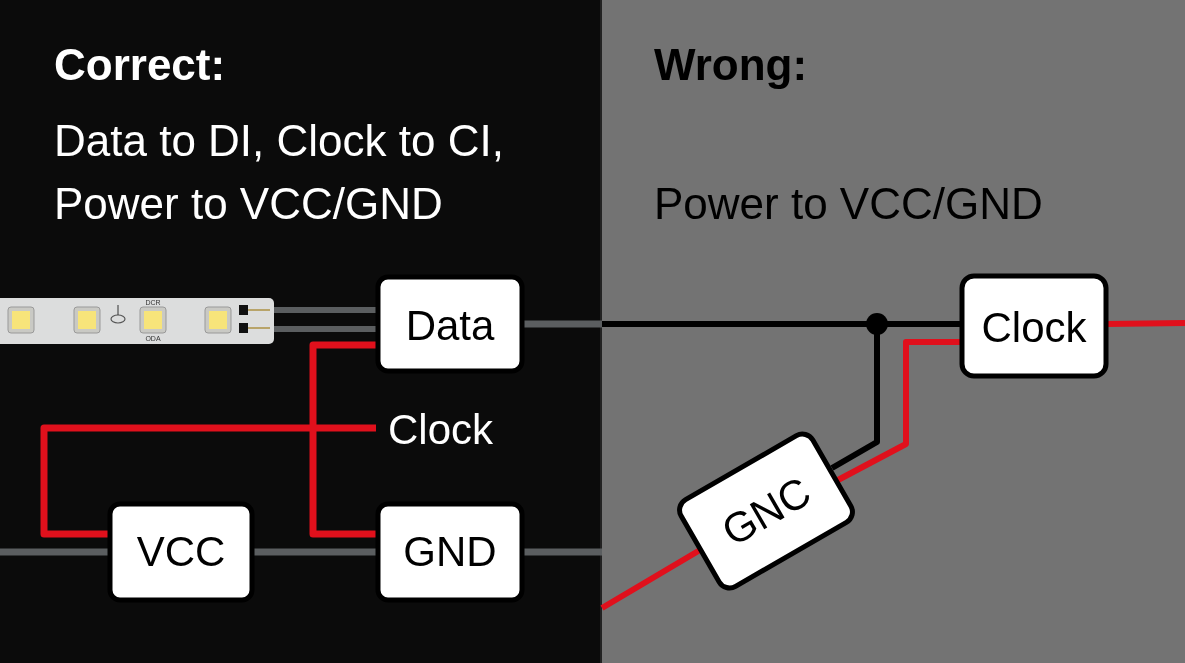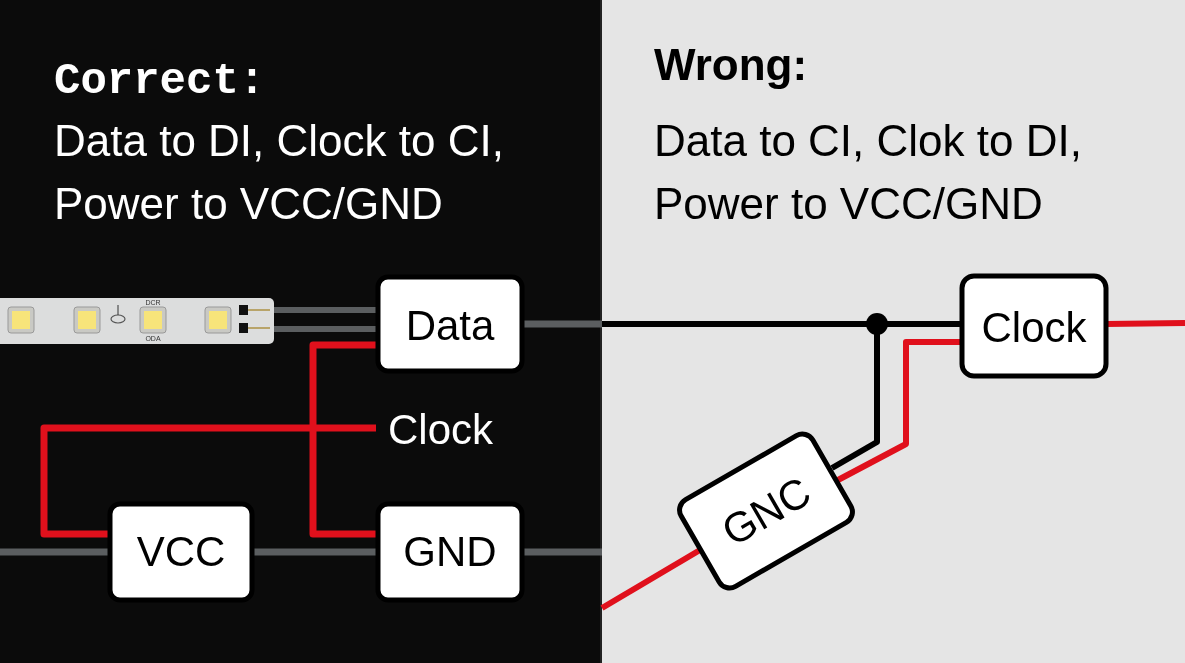--- a/index.html
+++ b/index.html
@@ -1,39 +1,38 @@
 <!DOCTYPE html>
 <html><head>
 <meta charset="utf-8">
 <style>
   html, body { margin:0; padding:0; }
   body { width:1185px; height:663px; overflow:hidden; position:relative; font-family:"Liberation Sans", sans-serif; }
   .panel { position:absolute; top:0; height:663px; }
   #left { left:0; width:600px; background:#0b0b0b; }
-  #right { left:600px; width:585px; background:#e5e5e5;text-align:right; }
+  #right { left:600px; width:585px; background:#737373;text-align:right; }
   .divider { position:absolute; left:600px; top:0; width:2px; height:663px; background:#222; }
   .title { position:absolute; font-weight:bold; font-size:44px; line-height:50px; }
   .line { position:absolute; font-size:44px; line-height:50px; white-space:nowrap;margin-top:16px; }
   #left .title, #left .line { color:#fff; }
   #right .title, #right .line { color:#000; }
   svg.diagram { position:absolute; left:0; top:0; }
   .boxlabel { font-family:"Liberation Sans", sans-serif; font-size:42px; }
 </style>
 </head>
 <body>
 
 <div id="left" class="panel">
-  <div class="title" style="left:54px;top:56px;font-family:Liberation Mono, monospace;">Correct:</div>
+  <div class="title" style="left:54px;top:40px;">Correct:</div>
   <div class="line" style="left:54px;top:100px;">Data to DI, Clock to CI,</div>
   <div class="line" style="left:54px;top:163px;">Power to VCC/GND</div>
 </div>
 
 <div id="right" class="panel">
   <div class="title" style="left:54px;top:40px;">Wrong:</div>
-  <div class="line" style="left:54px;top:100px;">Data to CI, Clok to DI,</div>
   <div class="line" style="left:54px;top:163px;">Power to VCC/GND</div>
 </div>
 <div class="divider"></div>
 
 <svg class="diagram" width="1185" height="663" viewBox="0 0 1185 663">
 
   <g>
     <line x1="270" y1="310" x2="378" y2="310" stroke="#5b5e60" stroke-width="6"></line>
     <line x1="270" y1="329" x2="378" y2="329" stroke="#5b5e60" stroke-width="6"></line>
   </g>

